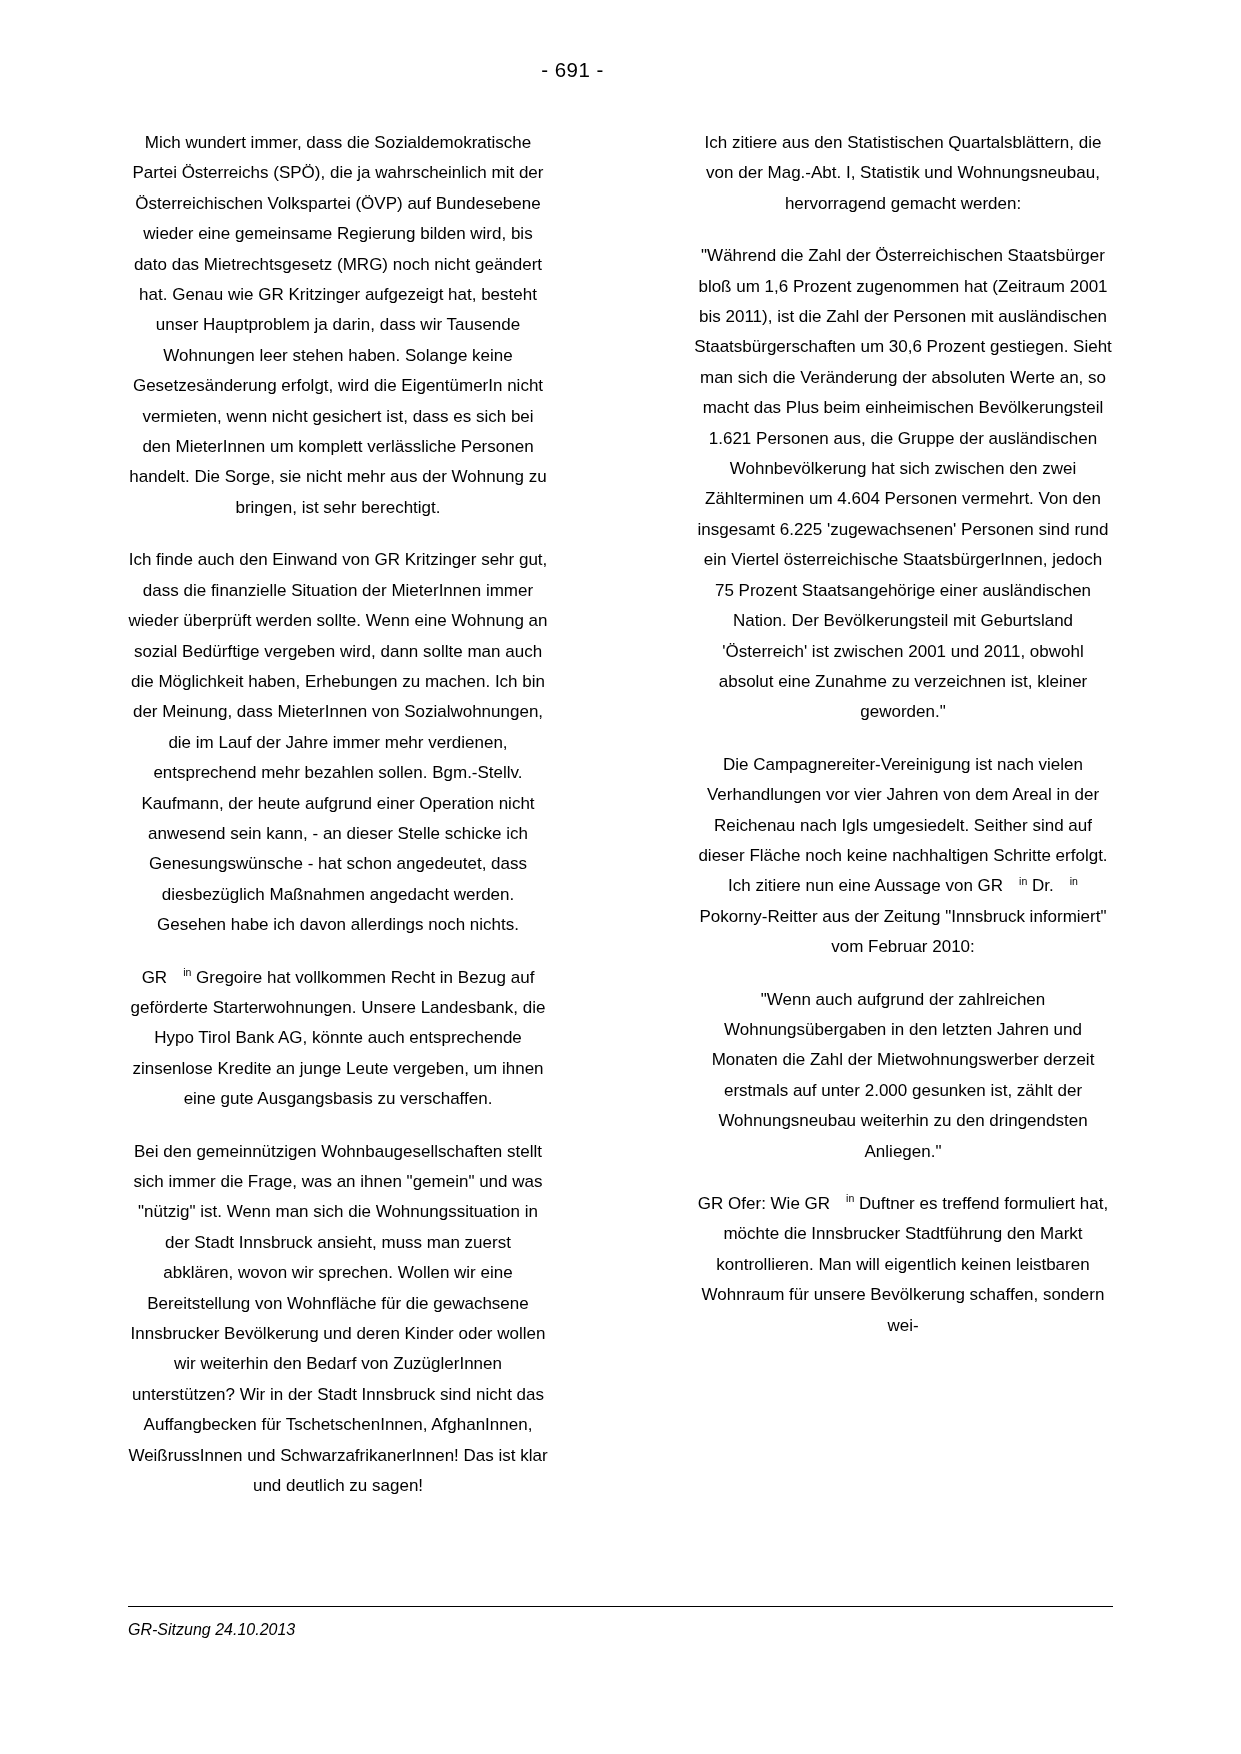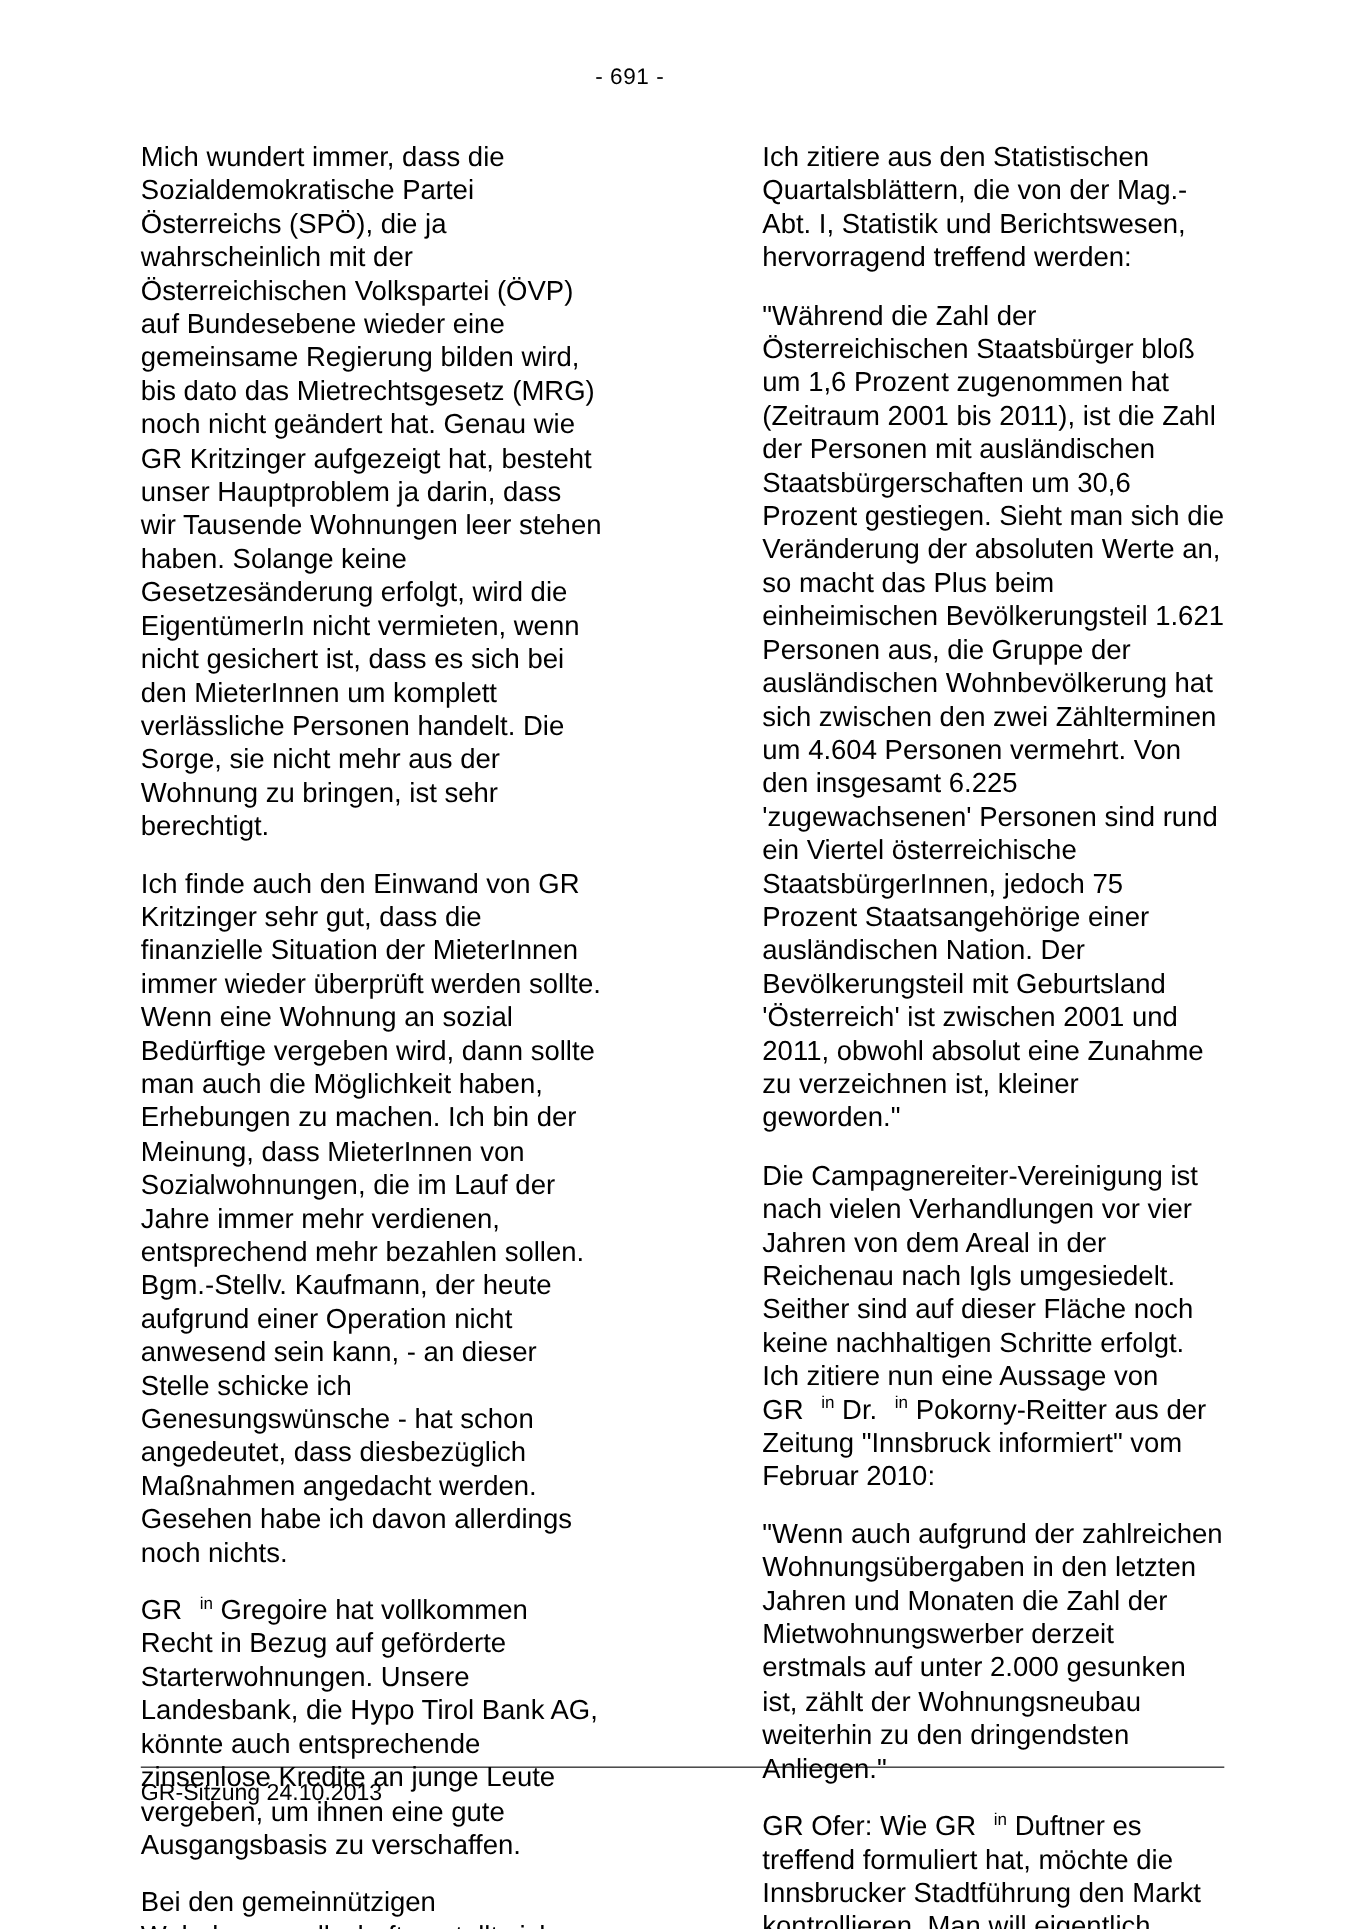--- a/index.html
+++ b/index.html
@@ -41,23 +41,23 @@
     justify-content: space-between;
   }
   .column {
     width: 420px;
   }
   .column.right {
     width: 420px;
   }
   p.para {
     margin: 0 0 22px 0;
-    font-size: 25px;
+    font-size: 17px;
     line-height: 30.4px;
-    text-align: left;
+    text-align: center;
     word-spacing: 0px;
   }
   p.para:last-child {
     margin-bottom: 0;
   }
   sup {
     font-size: 0.62em;
     vertical-align: super;
     line-height: 0;
     margin-left: 16px;
@@ -67,42 +67,43 @@
     left: 128px;
     top: 1606px;
     width: 985px;
     height: 1px;
     background: #000000;
   }
   .footer-text {
     position: absolute;
     left: 128px;
     top: 1617px;
-    font-size: 21px;
+    font-size: 16px;
     line-height: 26px;
+    font-style: italic;
   }
 </style>
 </head>
 <body>
 
 <div class="page">
 
   <div class="page-number">- 691 -</div>
 
   <div class="columns">
 
     <div class="column left">
       <p class="para">Mich wundert immer, dass die Sozialdemokratische Partei Österreichs (SPÖ), die ja wahrscheinlich mit der Österreichischen Volkspartei (ÖVP) auf Bundesebene wieder eine gemeinsame Regierung bilden wird, bis dato das Mietrechtsgesetz (MRG) noch nicht geändert hat. Genau wie GR Kritzinger aufgezeigt hat, besteht unser Hauptproblem ja darin, dass wir Tausende Wohnungen leer stehen haben. Solange keine Gesetzesänderung erfolgt, wird die EigentümerIn nicht vermieten, wenn nicht gesichert ist, dass es sich bei den MieterInnen um komplett verlässliche Personen handelt. Die Sorge, sie nicht mehr aus der Wohnung zu bringen, ist sehr berechtigt.</p>
       <p class="para">Ich finde auch den Einwand von GR Kritzinger sehr gut, dass die finanzielle Situation der MieterInnen immer wieder überprüft werden sollte. Wenn eine Wohnung an sozial Bedürftige vergeben wird, dann sollte man auch die Möglichkeit haben, Erhebungen zu machen. Ich bin der Meinung, dass MieterInnen von Sozialwohnungen, die im Lauf der Jahre immer mehr verdienen, entsprechend mehr bezahlen sollen. Bgm.-Stellv. Kaufmann, der heute aufgrund einer Operation nicht anwesend sein kann, - an dieser Stelle schicke ich Genesungswünsche - hat schon angedeutet, dass diesbezüglich Maßnahmen angedacht werden. Gesehen habe ich davon allerdings noch nichts.</p>
       <p class="para">GR<sup>in</sup> Gregoire hat vollkommen Recht in Bezug auf geförderte Starterwohnungen. Unsere Landesbank, die Hypo Tirol Bank AG, könnte auch entsprechende zinsenlose Kredite an junge Leute vergeben, um ihnen eine gute Ausgangsbasis zu verschaffen.</p>
       <p class="para">Bei den gemeinnützigen Wohnbaugesellschaften stellt sich immer die Frage, was an ihnen "gemein" und was "nützig" ist. Wenn man sich die Wohnungssituation in der Stadt Innsbruck ansieht, muss man zuerst abklären, wovon wir sprechen. Wollen wir eine Bereitstellung von Wohnfläche für die gewachsene Innsbrucker Bevölkerung und deren Kinder oder wollen wir weiterhin den Bedarf von ZuzüglerInnen unterstützen? Wir in der Stadt Innsbruck sind nicht das Auffangbecken für TschetschenInnen, AfghanInnen, WeißrussInnen und SchwarzafrikanerInnen! Das ist klar und deutlich zu sagen!</p>
     </div>
 
     <div class="column right">
-      <p class="para">Ich zitiere aus den Statistischen Quartalsblättern, die von der Mag.-Abt. I, Statistik und Berichtswesen, hervorragend treffend werden:</p>
+      <p class="para">Ich zitiere aus den Statistischen Quartalsblättern, die von der Mag.-Abt. I, Statistik und Wohnungsneubau, hervorragend gemacht werden:</p>
       <p class="para">"Während die Zahl der Österreichischen Staatsbürger bloß um 1,6 Prozent zugenommen hat (Zeitraum 2001 bis 2011), ist die Zahl der Personen mit ausländischen Staatsbürgerschaften um 30,6 Prozent gestiegen. Sieht man sich die Veränderung der absoluten Werte an, so macht das Plus beim einheimischen Bevölkerungsteil 1.621 Personen aus, die Gruppe der ausländischen Wohnbevölkerung hat sich zwischen den zwei Zählterminen um 4.604 Personen vermehrt. Von den insgesamt 6.225 'zugewachsenen' Personen sind rund ein Viertel österreichische StaatsbürgerInnen, jedoch 75 Prozent Staatsangehörige einer ausländischen Nation. Der Bevölkerungsteil mit Geburtsland 'Österreich' ist zwischen 2001 und 2011, obwohl absolut eine Zunahme zu verzeichnen ist, kleiner geworden."</p>
       <p class="para">Die Campagnereiter-Vereinigung ist nach vielen Verhandlungen vor vier Jahren von dem Areal in der Reichenau nach Igls umgesiedelt. Seither sind auf dieser Fläche noch keine nachhaltigen Schritte erfolgt. Ich zitiere nun eine Aussage von GR<sup>in</sup> Dr.<sup>in</sup> Pokorny-Reitter aus der Zeitung "Innsbruck informiert" vom Februar 2010:</p>
       <p class="para">"Wenn auch aufgrund der zahlreichen Wohnungsübergaben in den letzten Jahren und Monaten die Zahl der Mietwohnungswerber derzeit erstmals auf unter 2.000 gesunken ist, zählt der Wohnungsneubau weiterhin zu den dringendsten Anliegen."</p>
       <p class="para">GR Ofer: Wie GR<sup>in</sup> Duftner es treffend formuliert hat, möchte die Innsbrucker Stadtführung den Markt kontrollieren. Man will eigentlich keinen leistbaren Wohnraum für unsere Bevölkerung schaffen, sondern wei-</p>
     </div>
 
   </div>
 
   <div class="footer-rule"></div>
   <div class="footer-text">GR-Sitzung 24.10.2013</div>

